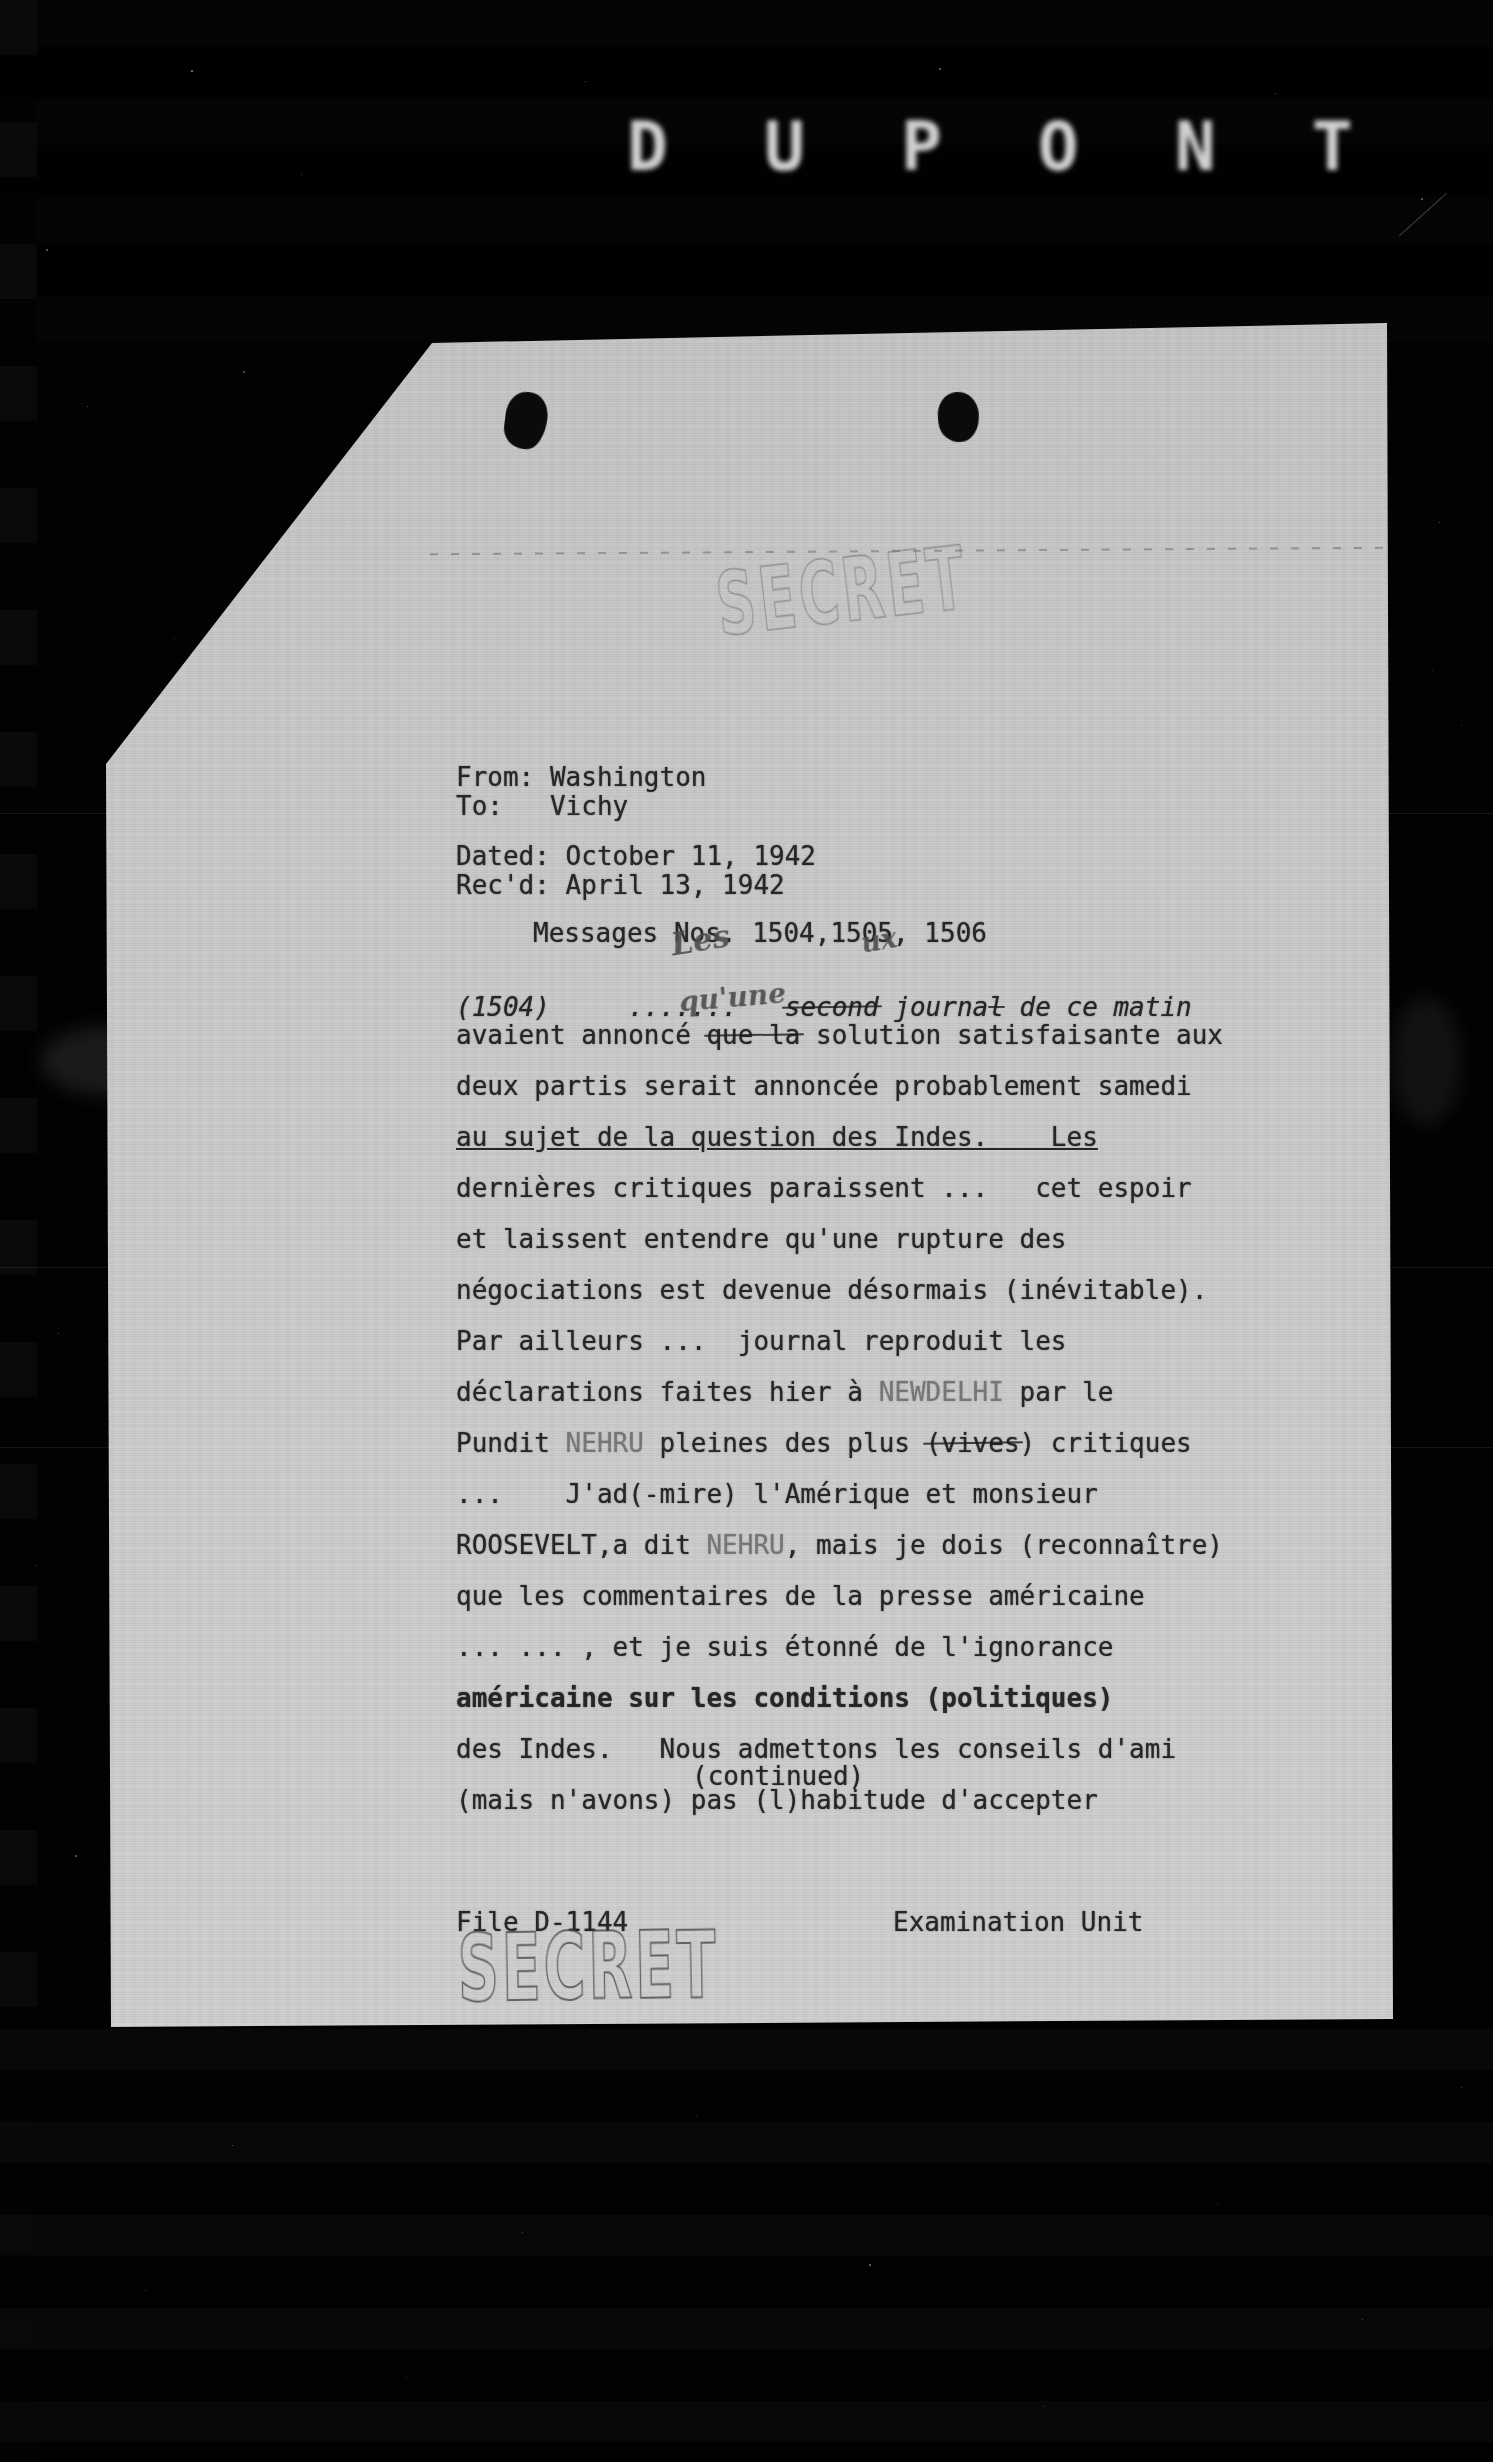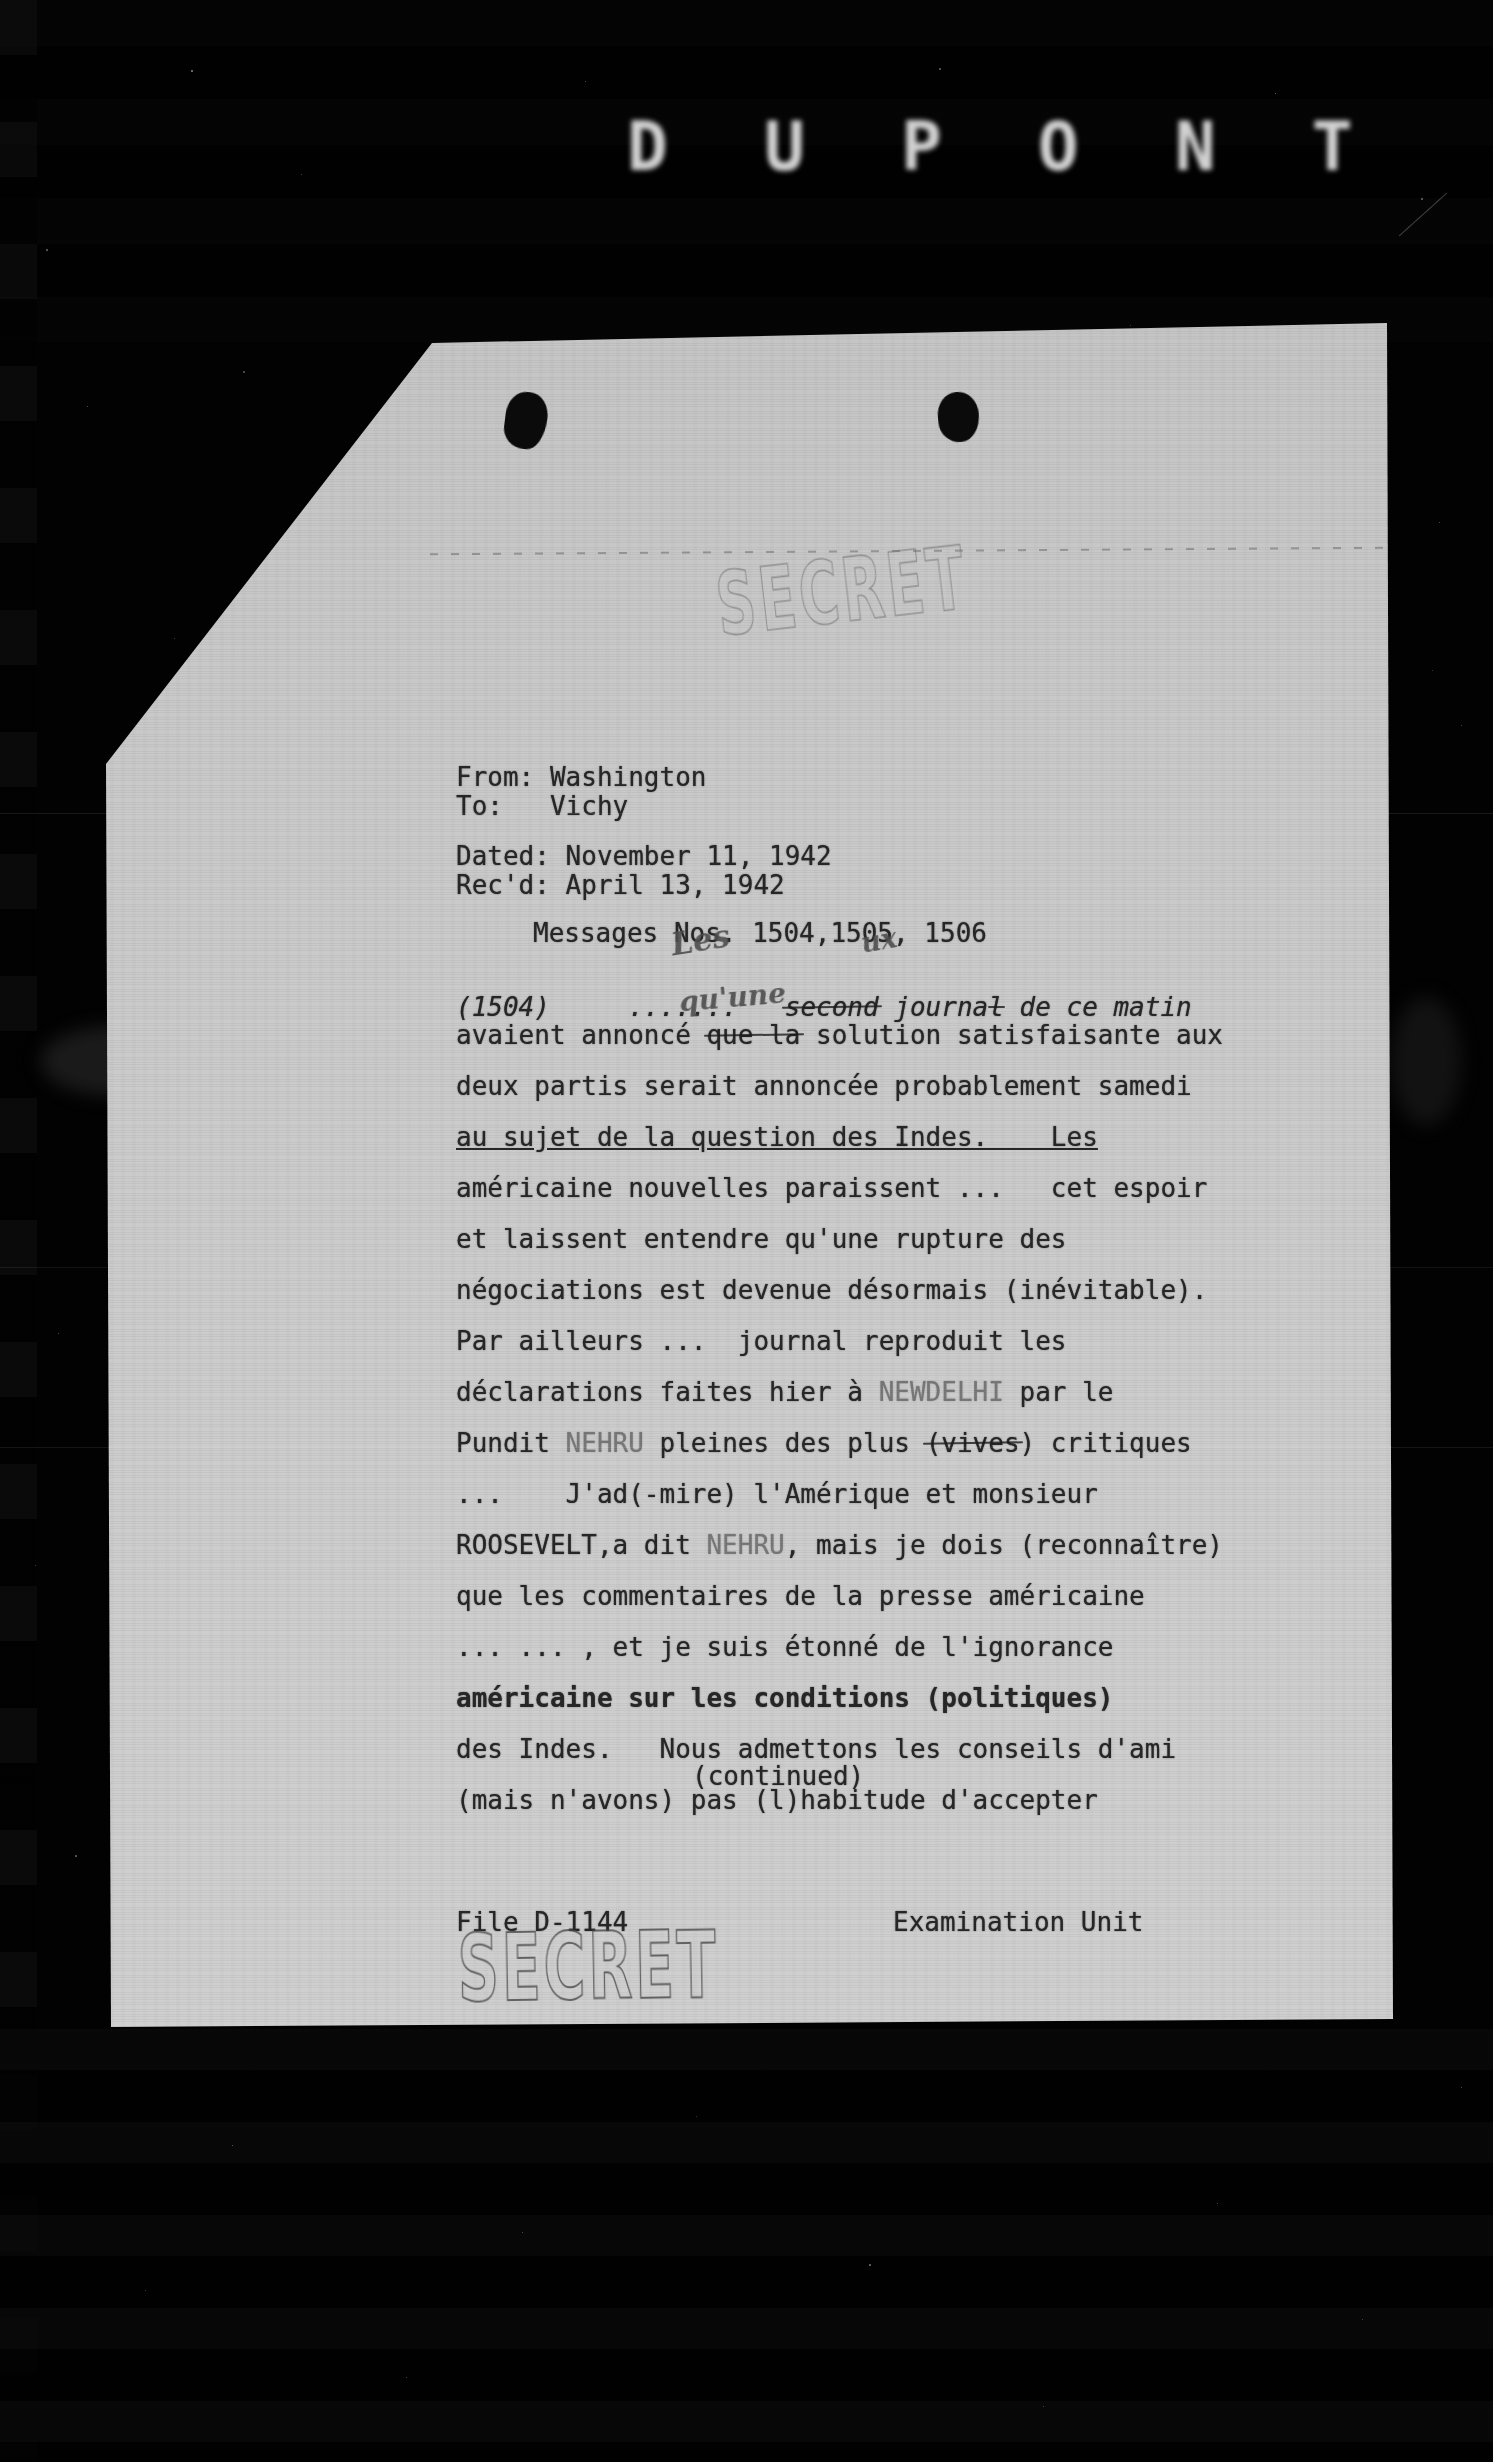--- a/index.html
+++ b/index.html
@@ -100,30 +100,30 @@
   <div id="paper">
     <div id="paper-grain"></div>
     <div id="crease" class="abs"></div>
     <div id="hole-left" class="hole"></div>
     <div id="hole-right" class="hole"></div>
 
     <div id="stamp-top" class="abs stamp">SECRET</div>
 
     <div class="typed" style="top:763px">From: Washington</div>
     <div class="typed" style="top:792px">To:   Vichy</div>
-    <div class="typed" style="top:842px">Dated: November 11, 1942</div>
+    <div class="typed" style="top:842px">Dated: October 11, 1942</div>
     <div class="typed" style="top:871px">Rec'd: April 13, 1942</div>
     <div class="typed" style="top:919px;left:533px">Messages Nos. 1504,1505, 1506</div>
 
     <div id="body-lines">
         <div class="typed" style="top: 993px; font-style: italic;"><span>(1504)     .......   </span><span class="seg-strike">second</span><span> journa</span><span class="seg-strike">l</span><span> de ce matin</span></div>
         <div class="typed" style="top: 1021px;"><span>avaient annoncé </span><span class="seg-strike">que la</span><span> solution satisfaisante aux</span></div>
         <div class="typed" style="top: 1072px;"><span>deux partis serait annoncée probablement samedi</span></div>
         <div class="typed" style="top: 1123px; text-decoration: underline;"><span>au sujet de la question des Indes.    Les</span></div>
-        <div class="typed" style="top: 1174px;"><span>américaine nouvelles paraissent ...   cet espoir</span></div>
+        <div class="typed" style="top: 1174px;"><span>dernières critiques paraissent ...   cet espoir</span></div>
         <div class="typed" style="top: 1225px;"><span>et laissent entendre qu'une rupture des</span></div>
         <div class="typed" style="top: 1276px;"><span>négociations est devenue désormais (inévitable).</span></div>
         <div class="typed" style="top: 1327px;"><span>Par ailleurs ...  journal reproduit les</span></div>
         <div class="typed" style="top: 1378px;"><span>déclarations faites hier à </span><span class="seg-faded">NEWDELHI</span><span> par le</span></div>
         <div class="typed" style="top: 1429px;"><span>Pundit </span><span class="seg-faded">NEHRU</span><span> pleines des plus </span><span class="seg-strike">(vives</span><span>) critiques</span></div>
         <div class="typed" style="top: 1480px;"><span>...    J'ad(-mire) l'Amérique et monsieur</span></div>
         <div class="typed" style="top: 1531px;"><span>ROOSEVELT,a dit </span><span class="seg-faded">NEHRU</span><span>, mais je dois (reconnaître)</span></div>
         <div class="typed" style="top: 1582px;"><span>que les commentaires de la presse américaine</span></div>
         <div class="typed" style="top: 1633px;"><span>... ... , et je suis étonné de l'ignorance</span></div>
         <div class="typed" style="top: 1684px; font-weight: bold;"><span>américaine sur les conditions (politiques)</span></div>

